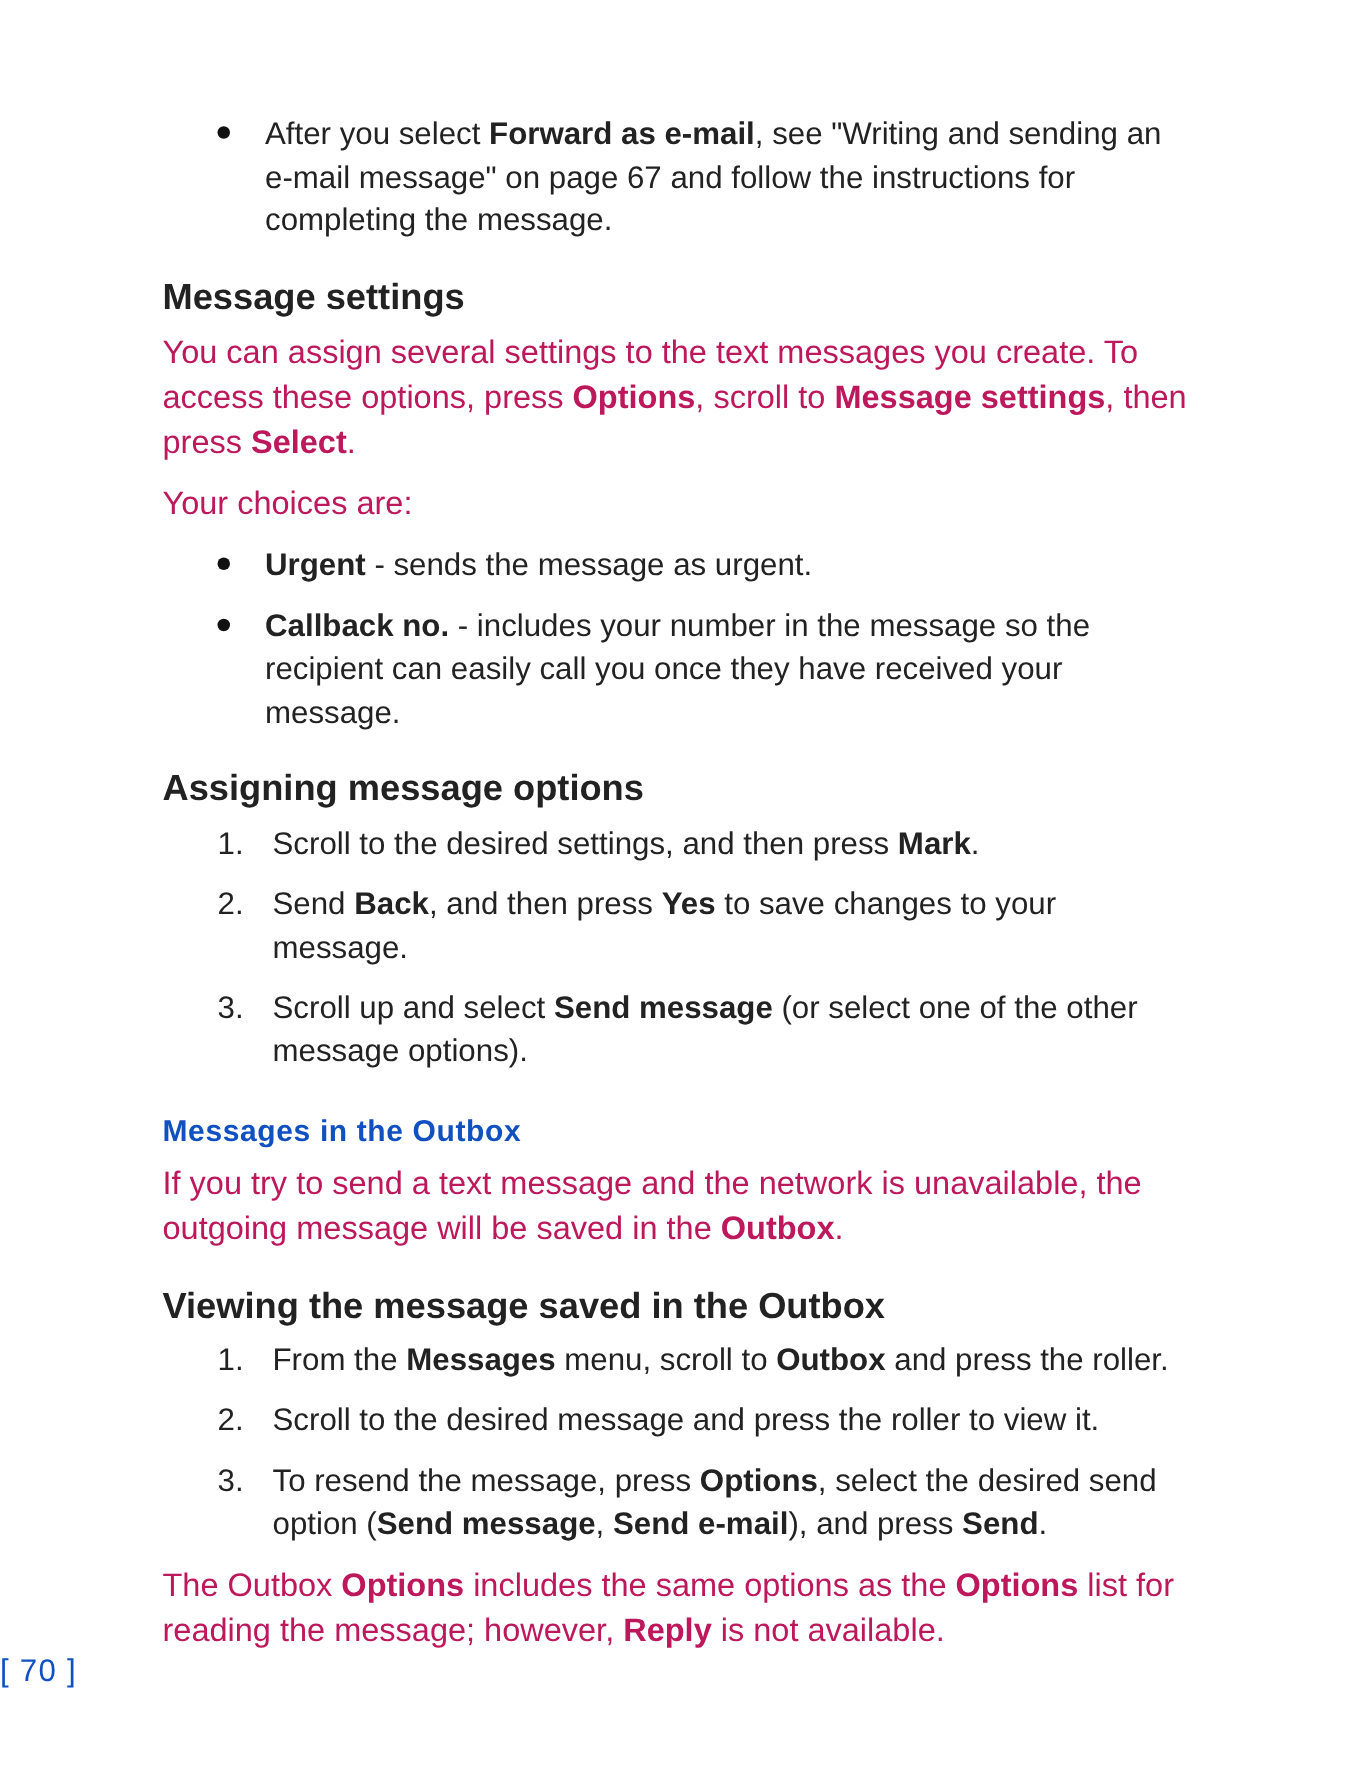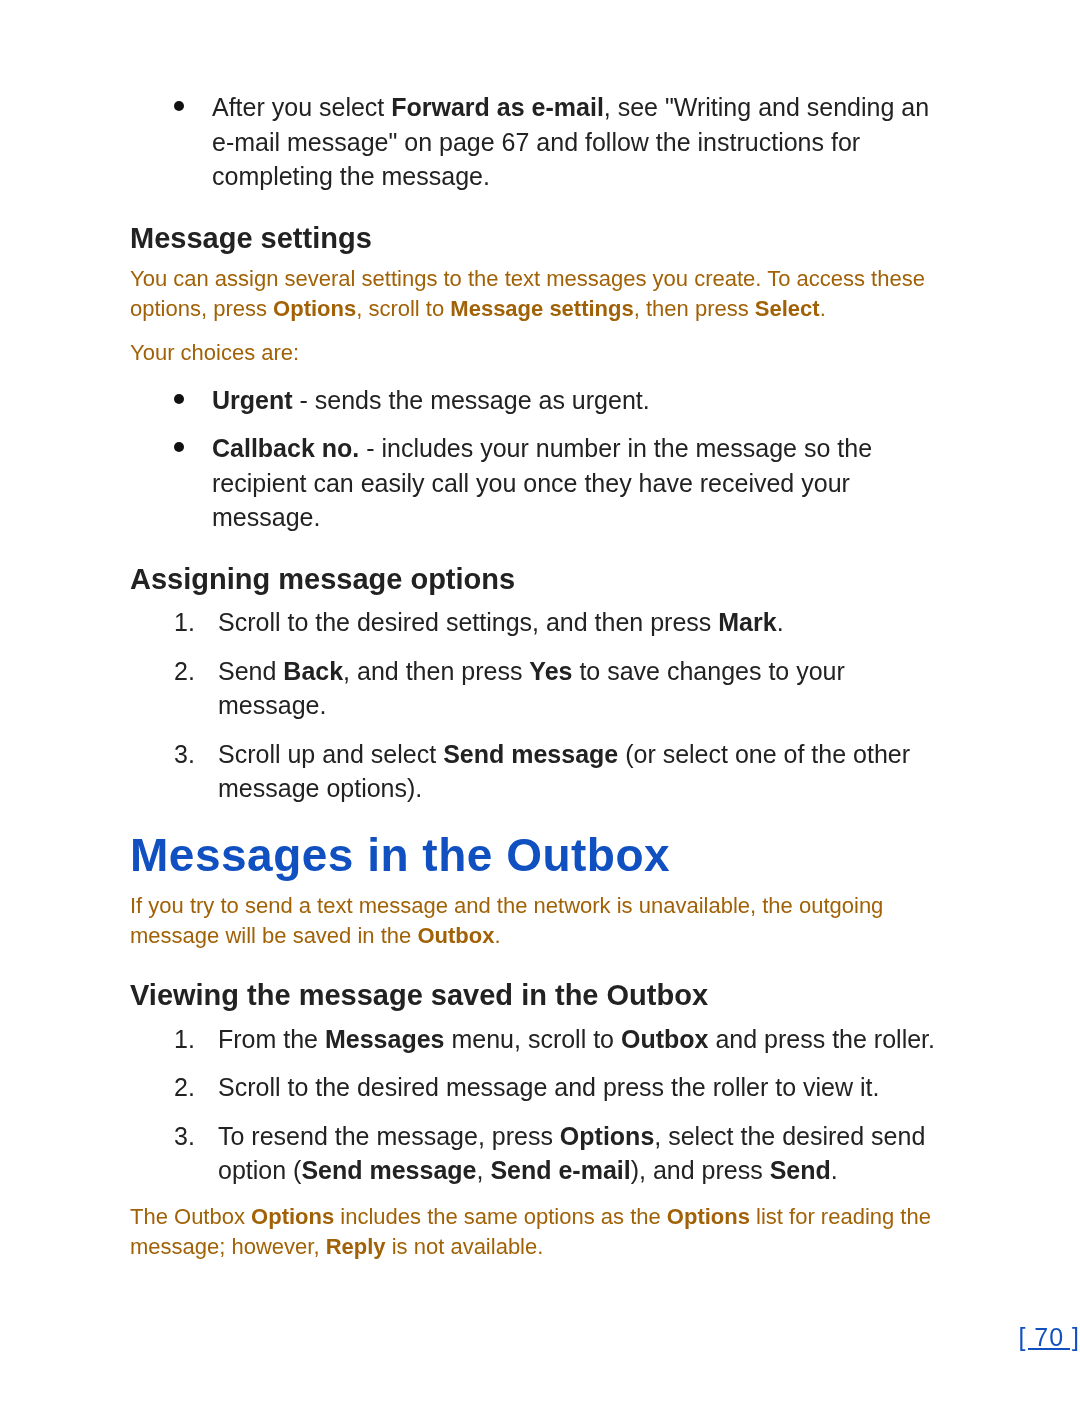--- a/index.html
+++ b/index.html
@@ -15,24 +15,24 @@
     color: #1a1a1a;
     box-sizing: border-box;
   }
   .page {
     position: absolute;
     left: 130px;
     top: 90px;
     width: 820px;
   }
   .para {
-    font-size: 22px;
+    font-size: 26px;
     line-height: 1.38;
     margin: 0 0 14px 0;
-    color: #a16207;
+    color: #be185d;
   }
   .bullet-row {
     display: flex;
     align-items: flex-start;
     margin: 0 0 14px 0;
   }
   .ol-row {
     display: flex;
     align-items: flex-start;
     margin: 0 0 14px 0;
@@ -61,35 +61,34 @@
   }
   .bold { font-weight: 700; }
   .h3 {
     font-size: 29px;
     line-height: 1.25;
     font-weight: 700;
     color: #222;
     margin: 26px 0 8px 0;
   }
   .h2 {
-    font-size: 46px;
+    font-size: 24px;
     line-height: 1.2;
     font-weight: 700;
     letter-spacing: 0.5px;
-    margin: 22px 0 8px 0;
+    margin: 34px 0 8px 0;
   }
   .pagenum {
     position: absolute;
     left: 0; right: 0;
     bottom: 60px;
-    text-align: right;
+    text-align: left;
     font-size: 25px;
     letter-spacing: 1px;
     color: #1050c0;
-    text-decoration: underline;
   }
 </style>
 </head>
 <body>
 
 <div class="page">
 
   <div class="bullet-row list-indent">
     <span class="bullet-dot"></span>
     <div class="li-text">

